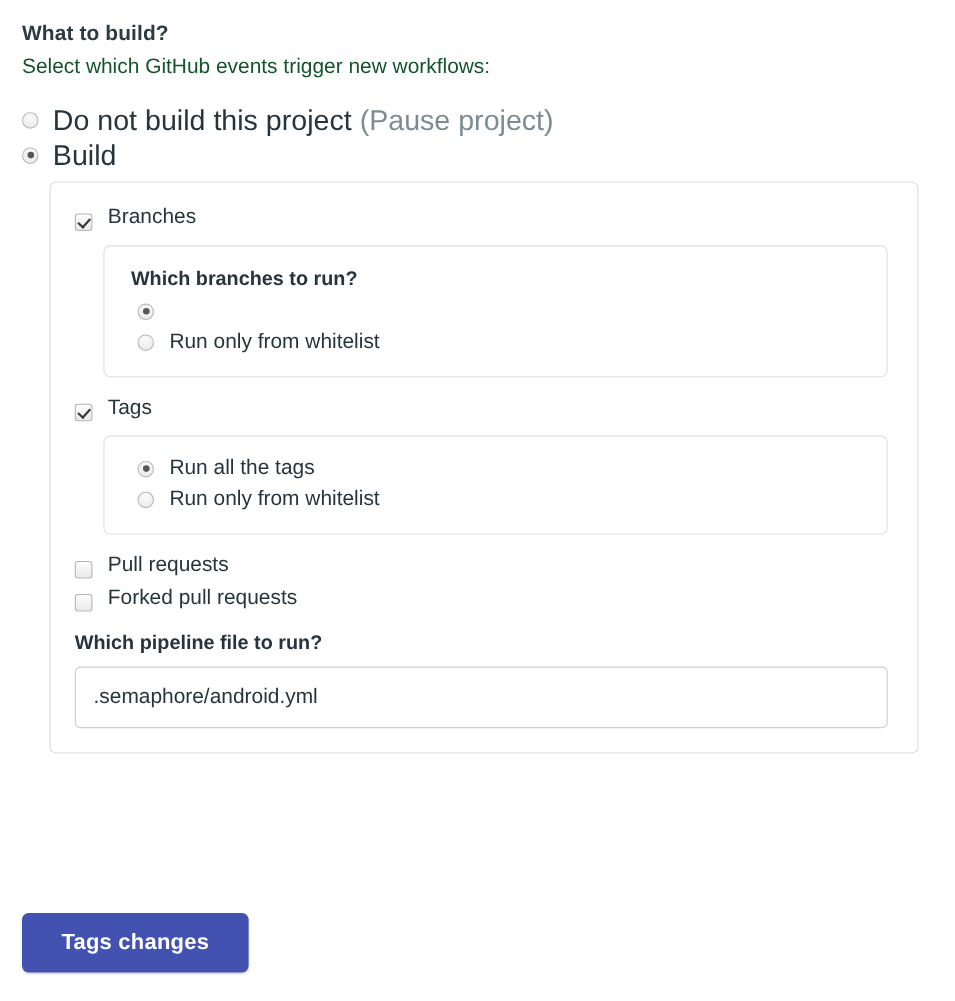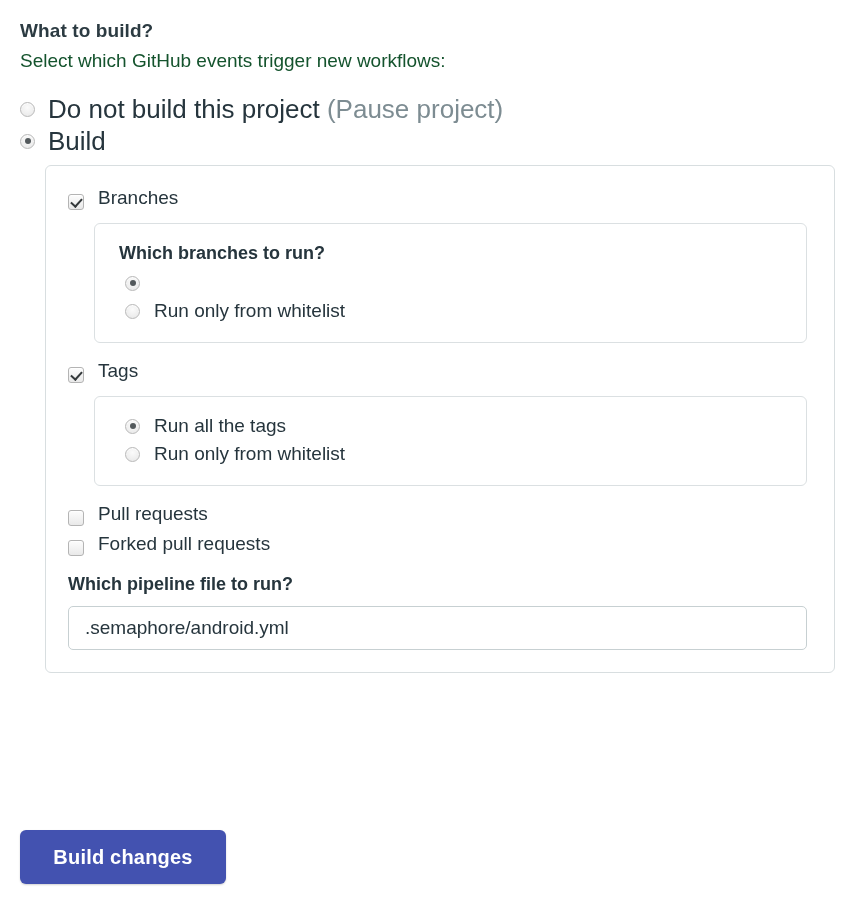--- a/index.html
+++ b/index.html
@@ -169,21 +169,21 @@
     font-size: 18px;
     font-weight: bold;
     color: #26353d;
     line-height: 24px;
     margin: 0 0 10px 0;
   }
   .text-input {
     display: block;
     box-sizing: border-box;
     width: 739px;
-    height: 44px;
+    height: 56px;
     border: 1px solid #c7d0d2;
     border-radius: 5px;
     padding: 0 16px;
     font-family: "Liberation Sans", sans-serif;
     font-size: 19px;
     color: #26353d;
     background: #ffffff;
     outline: none;
   }
 
@@ -284,15 +284,15 @@
       <span class="checkbox"></span>
       <span class="check-label">Forked pull requests</span>
     </div>
 
     <div class="spacer-16"></div>
 
     <div class="field-label">Which pipeline file to run?</div>
     <input class="text-input" type="text" value=".semaphore/android.yml" placeholder=".semaphore/semaphore.yml" style="">
   </div>
 
-  <button class="save-btn">Build changes</button>
+  <button class="save-btn">Tags changes</button>
 
 </div>
 
 </body></html>

